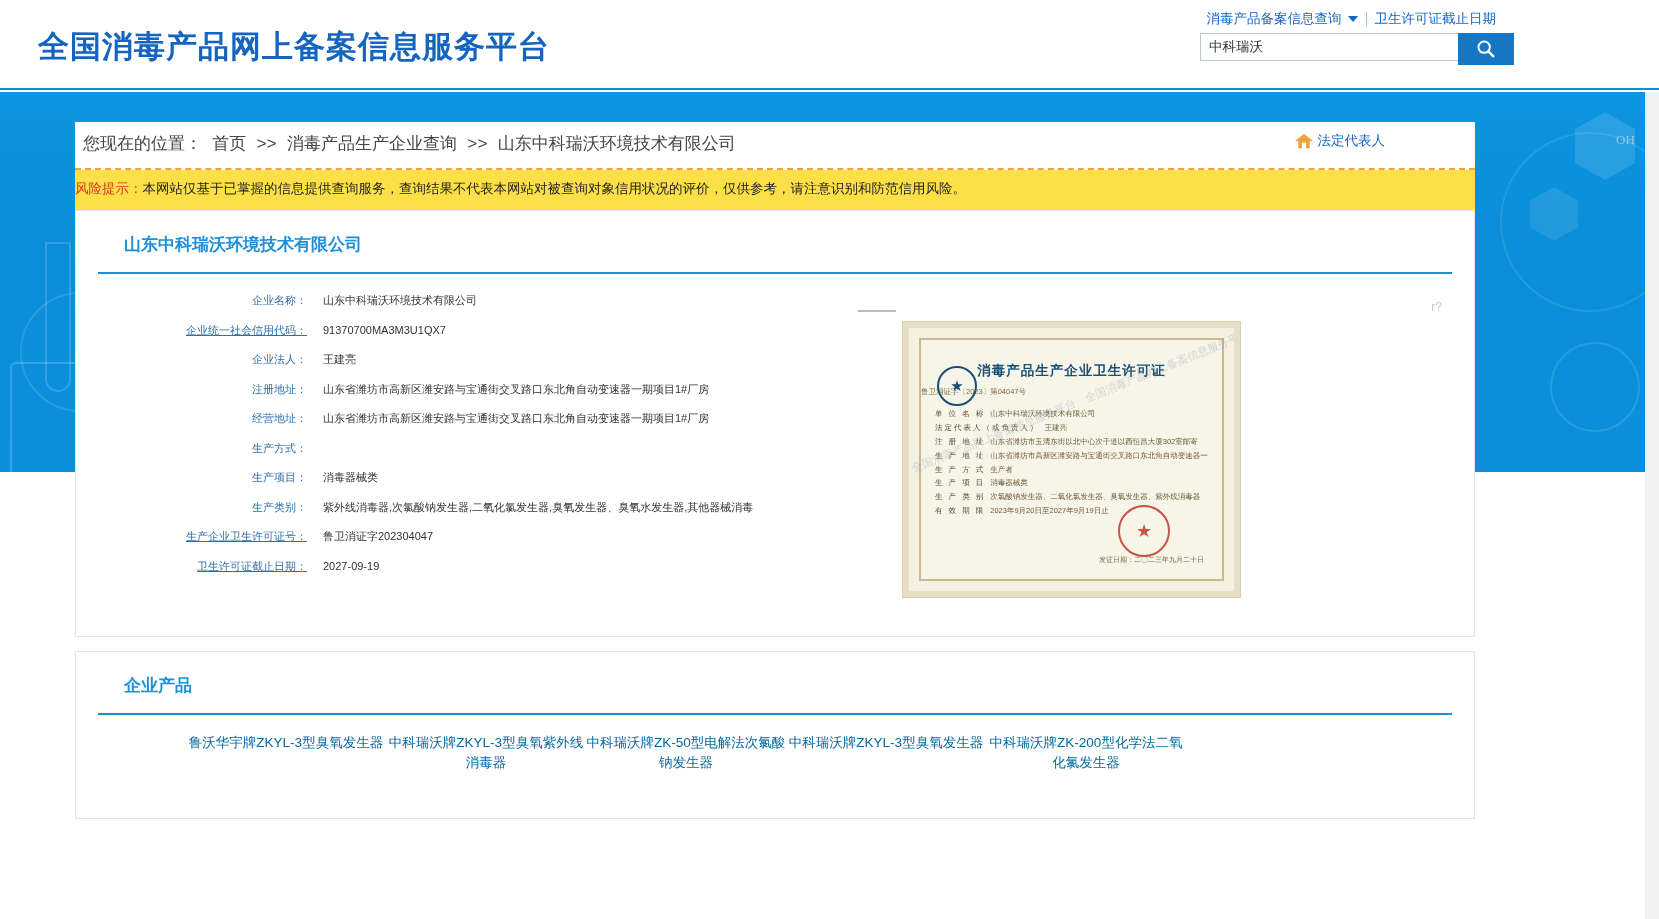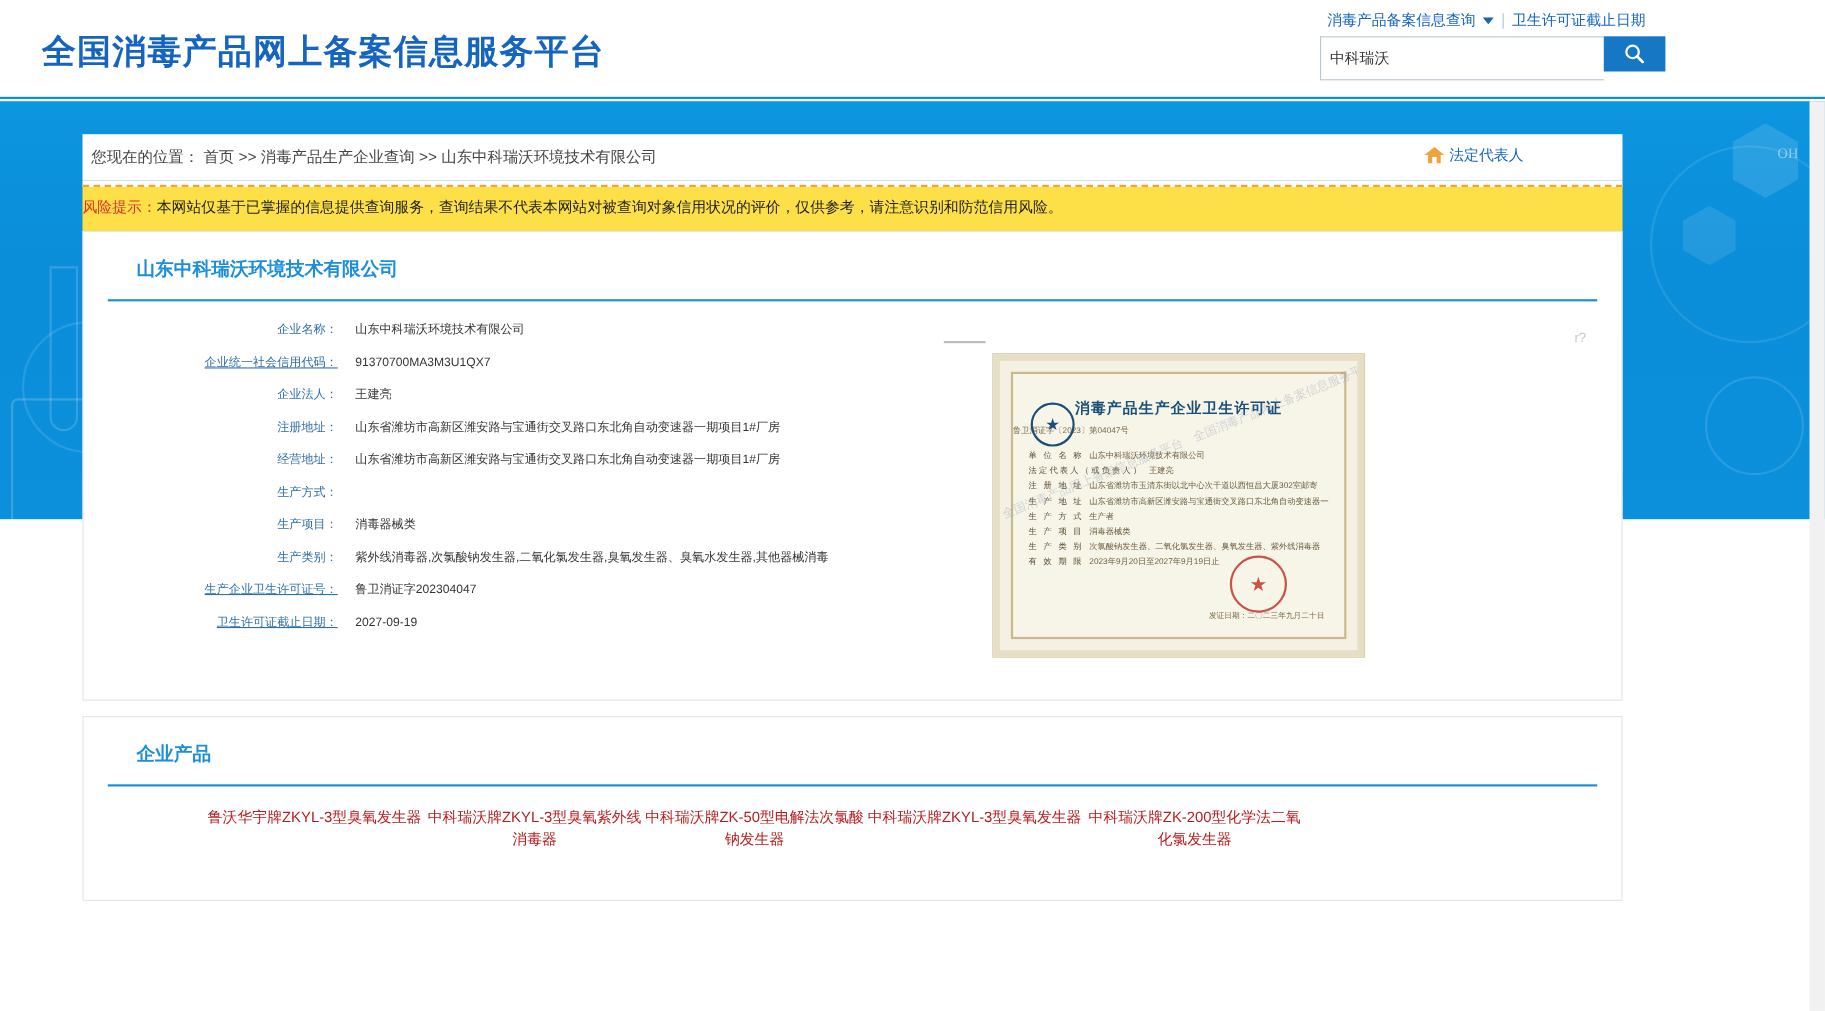--- a/index.html
+++ b/index.html
@@ -64,21 +64,21 @@
   .search-wrap {
     position: absolute;
     right: 145px;
     top: 33px;
     display: flex;
     align-items: stretch;
     height: 32px;
   }
   .search-input {
     width: 258px;
-    height: 40px;
+    height: 28px;
     border: 1px solid #b9c7d4;
     border-right: none;
     padding: 0 8px;
     font-size: 13.5px;
     color: #333;
     outline: none;
     background: #fff;
     font-family: "Liberation Sans", sans-serif;
   }
   .search-btn {
@@ -148,23 +148,24 @@
   }
   .breadcrumb-row {
     position: relative;
     background: #ffffff;
     height: 42px;
     padding: 0 8px;
     display: flex;
     align-items: center;
   }
   .breadcrumb {
-    font-size: 14px;
+    font-size: 17px;
     color: #444;
     white-space: nowrap;
+    font-family: Liberation Mono, monospace;
   }
   .breadcrumb a { color:#444; text-decoration:none; }
   .home-link {
     position: absolute;
     right: 90px;
     top: 10px;
     display: flex;
     align-items: center;
     gap: 4px;
     font-size: 13.5px;
@@ -323,21 +324,21 @@
   
   .products-grid {
     display: flex;
     flex-wrap: wrap;
     padding: 0 22px 24px 110px;
   }
   .product-link {
     width: 200px;
     margin: 0 0 22px 0;
     font-size: 13.5px;
-    color: #b91c1c;
+    color: #0369a1;
     text-decoration: none;
     text-align: center;
     line-height: 1.45;
     display: block;
   }
 
   .scroll-hint {
     position: absolute;
     right: 0; top: 92px;
     width: 14px; height: 827px;

